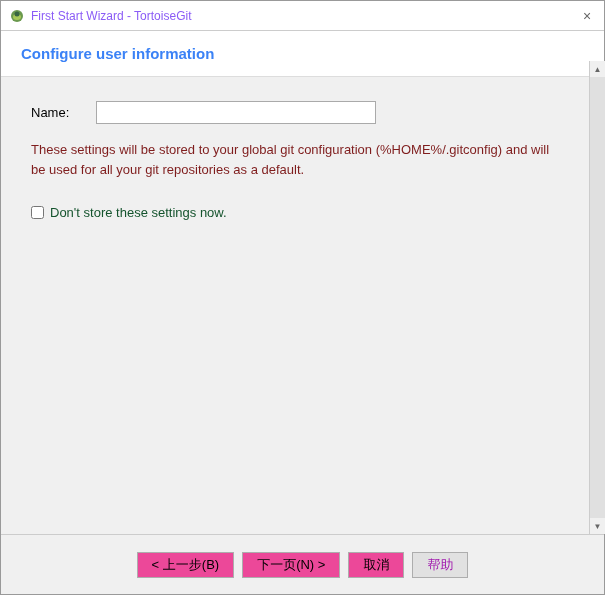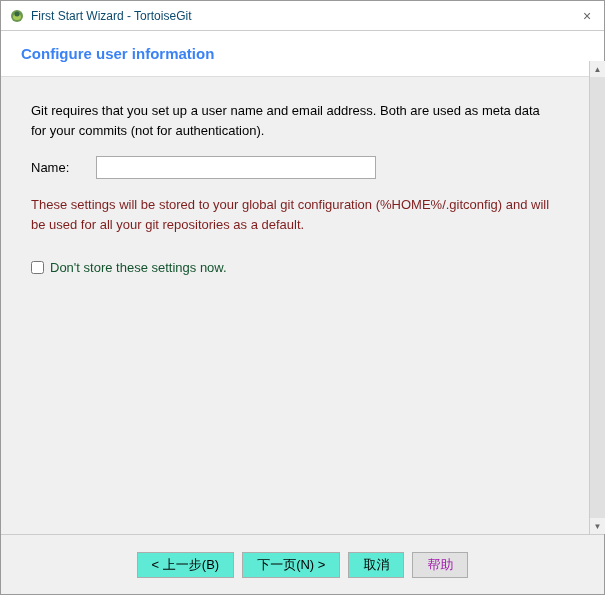--- a/index.html
+++ b/index.html
@@ -47,21 +47,21 @@
       gap: 6px;
     }
 
     .title-bar-icon {
       width: 16px;
       height: 16px;
     }
 
     .title-bar-title {
       font-size: 12px;
-      color: #0c4a6e;
+      color: #8b5cf6;
     }
 
     .title-bar-close {
       width: 18px;
       height: 18px;
       display: flex;
       align-items: center;
       justify-content: center;
       cursor: pointer;
       font-size: 14px;
@@ -157,21 +157,21 @@
       align-items: center;
       justify-content: center;
       gap: 8px;
       flex-shrink: 0;
     }
 
     .btn {
       height: 26px;
       padding: 0 14px;
       border: 1px solid #adadad;
-      background: #5eead4;
+      background: #ec4899;
       cursor: pointer;
       font-size: 13px;
       color: #000;
       display: flex;
       align-items: center;
       justify-content: center;
     }
 
     .btn:disabled {
       color: #a21caf;
@@ -232,21 +232,20 @@
         <span class="title-bar-title">First Start Wizard - TortoiseGit</span>
       </div>
       <span class="title-bar-close">×</span>
     </div>
 
     <div class="header-section">
       <span class="header-title">Configure user information</span>
     </div>
 
     <div class="content-area">
-      <p class="description-text">Git requires that you set up a user name and email address. Both are used as meta data for your commits (not for authentication).</p>
 
       <div class="form-section">
         <div class="form-row">
           <label class="form-label">Name:</label>
           <input class="form-input" type="text" placeholder="" style="">
         </div>
       </div>
 
       <p class="info-text">These settings will be stored to your global git configuration (%HOME%/.gitconfig) and will be used for all your git repositories as a default.</p>
 

